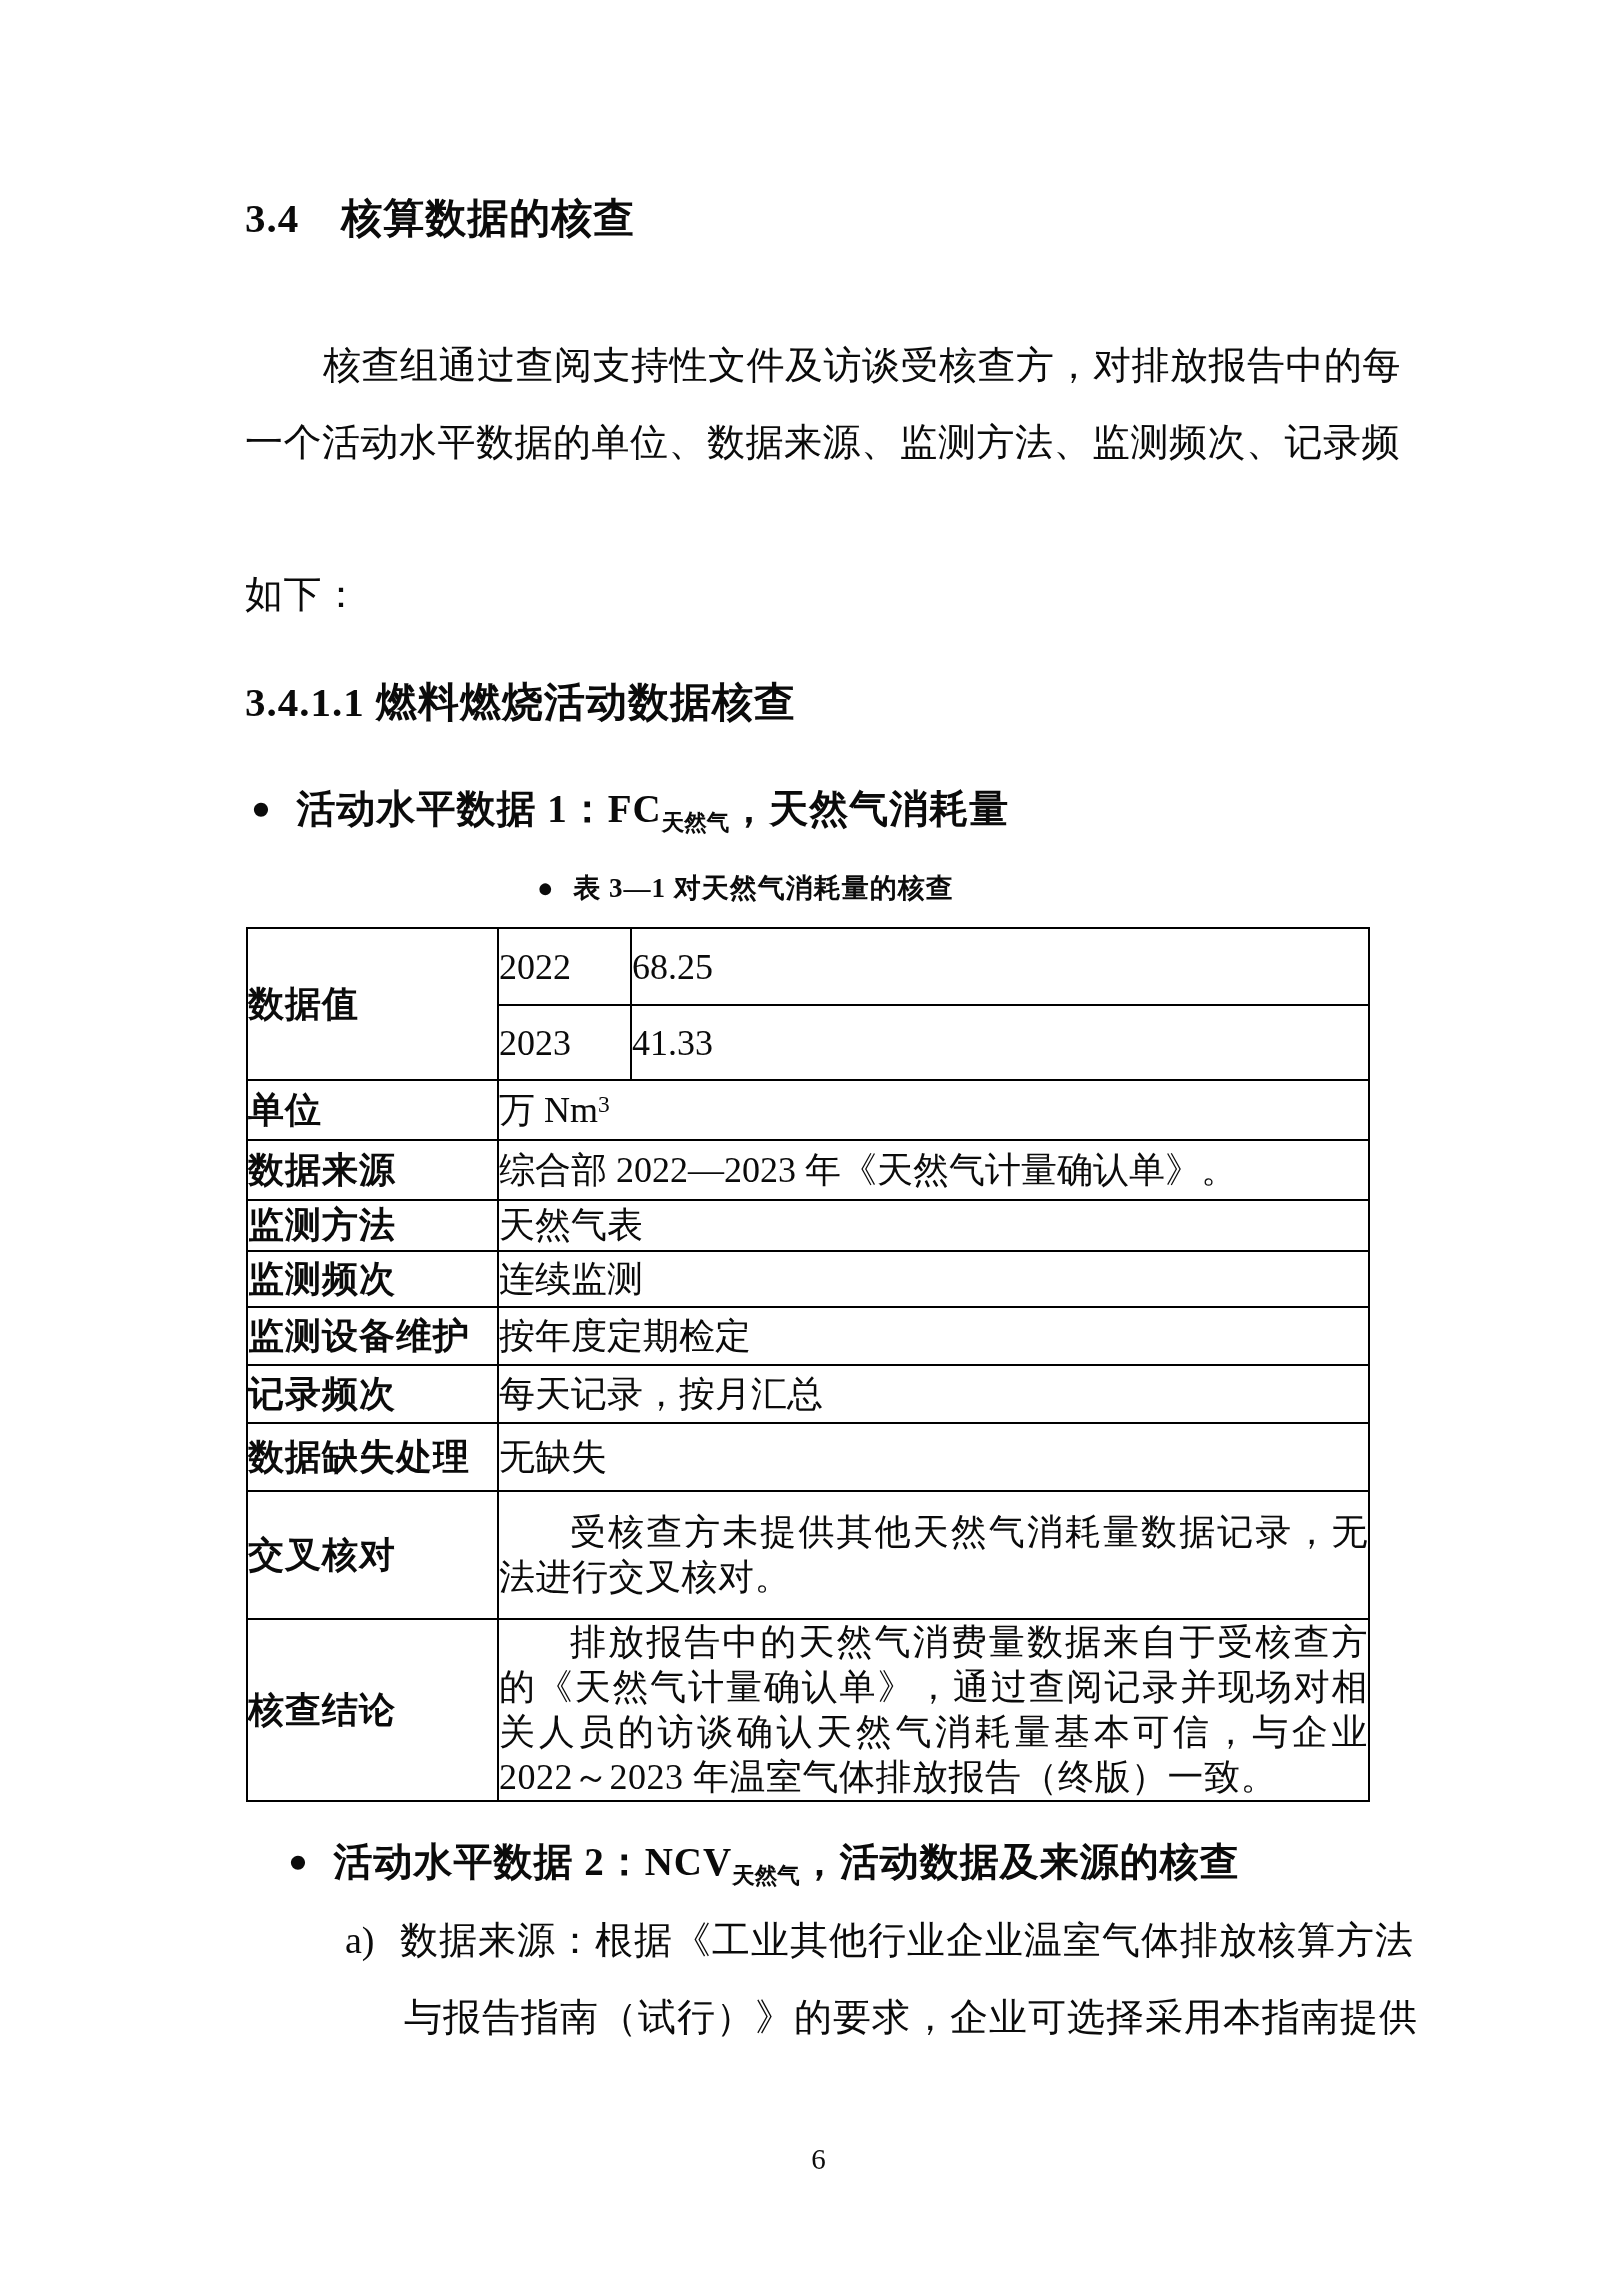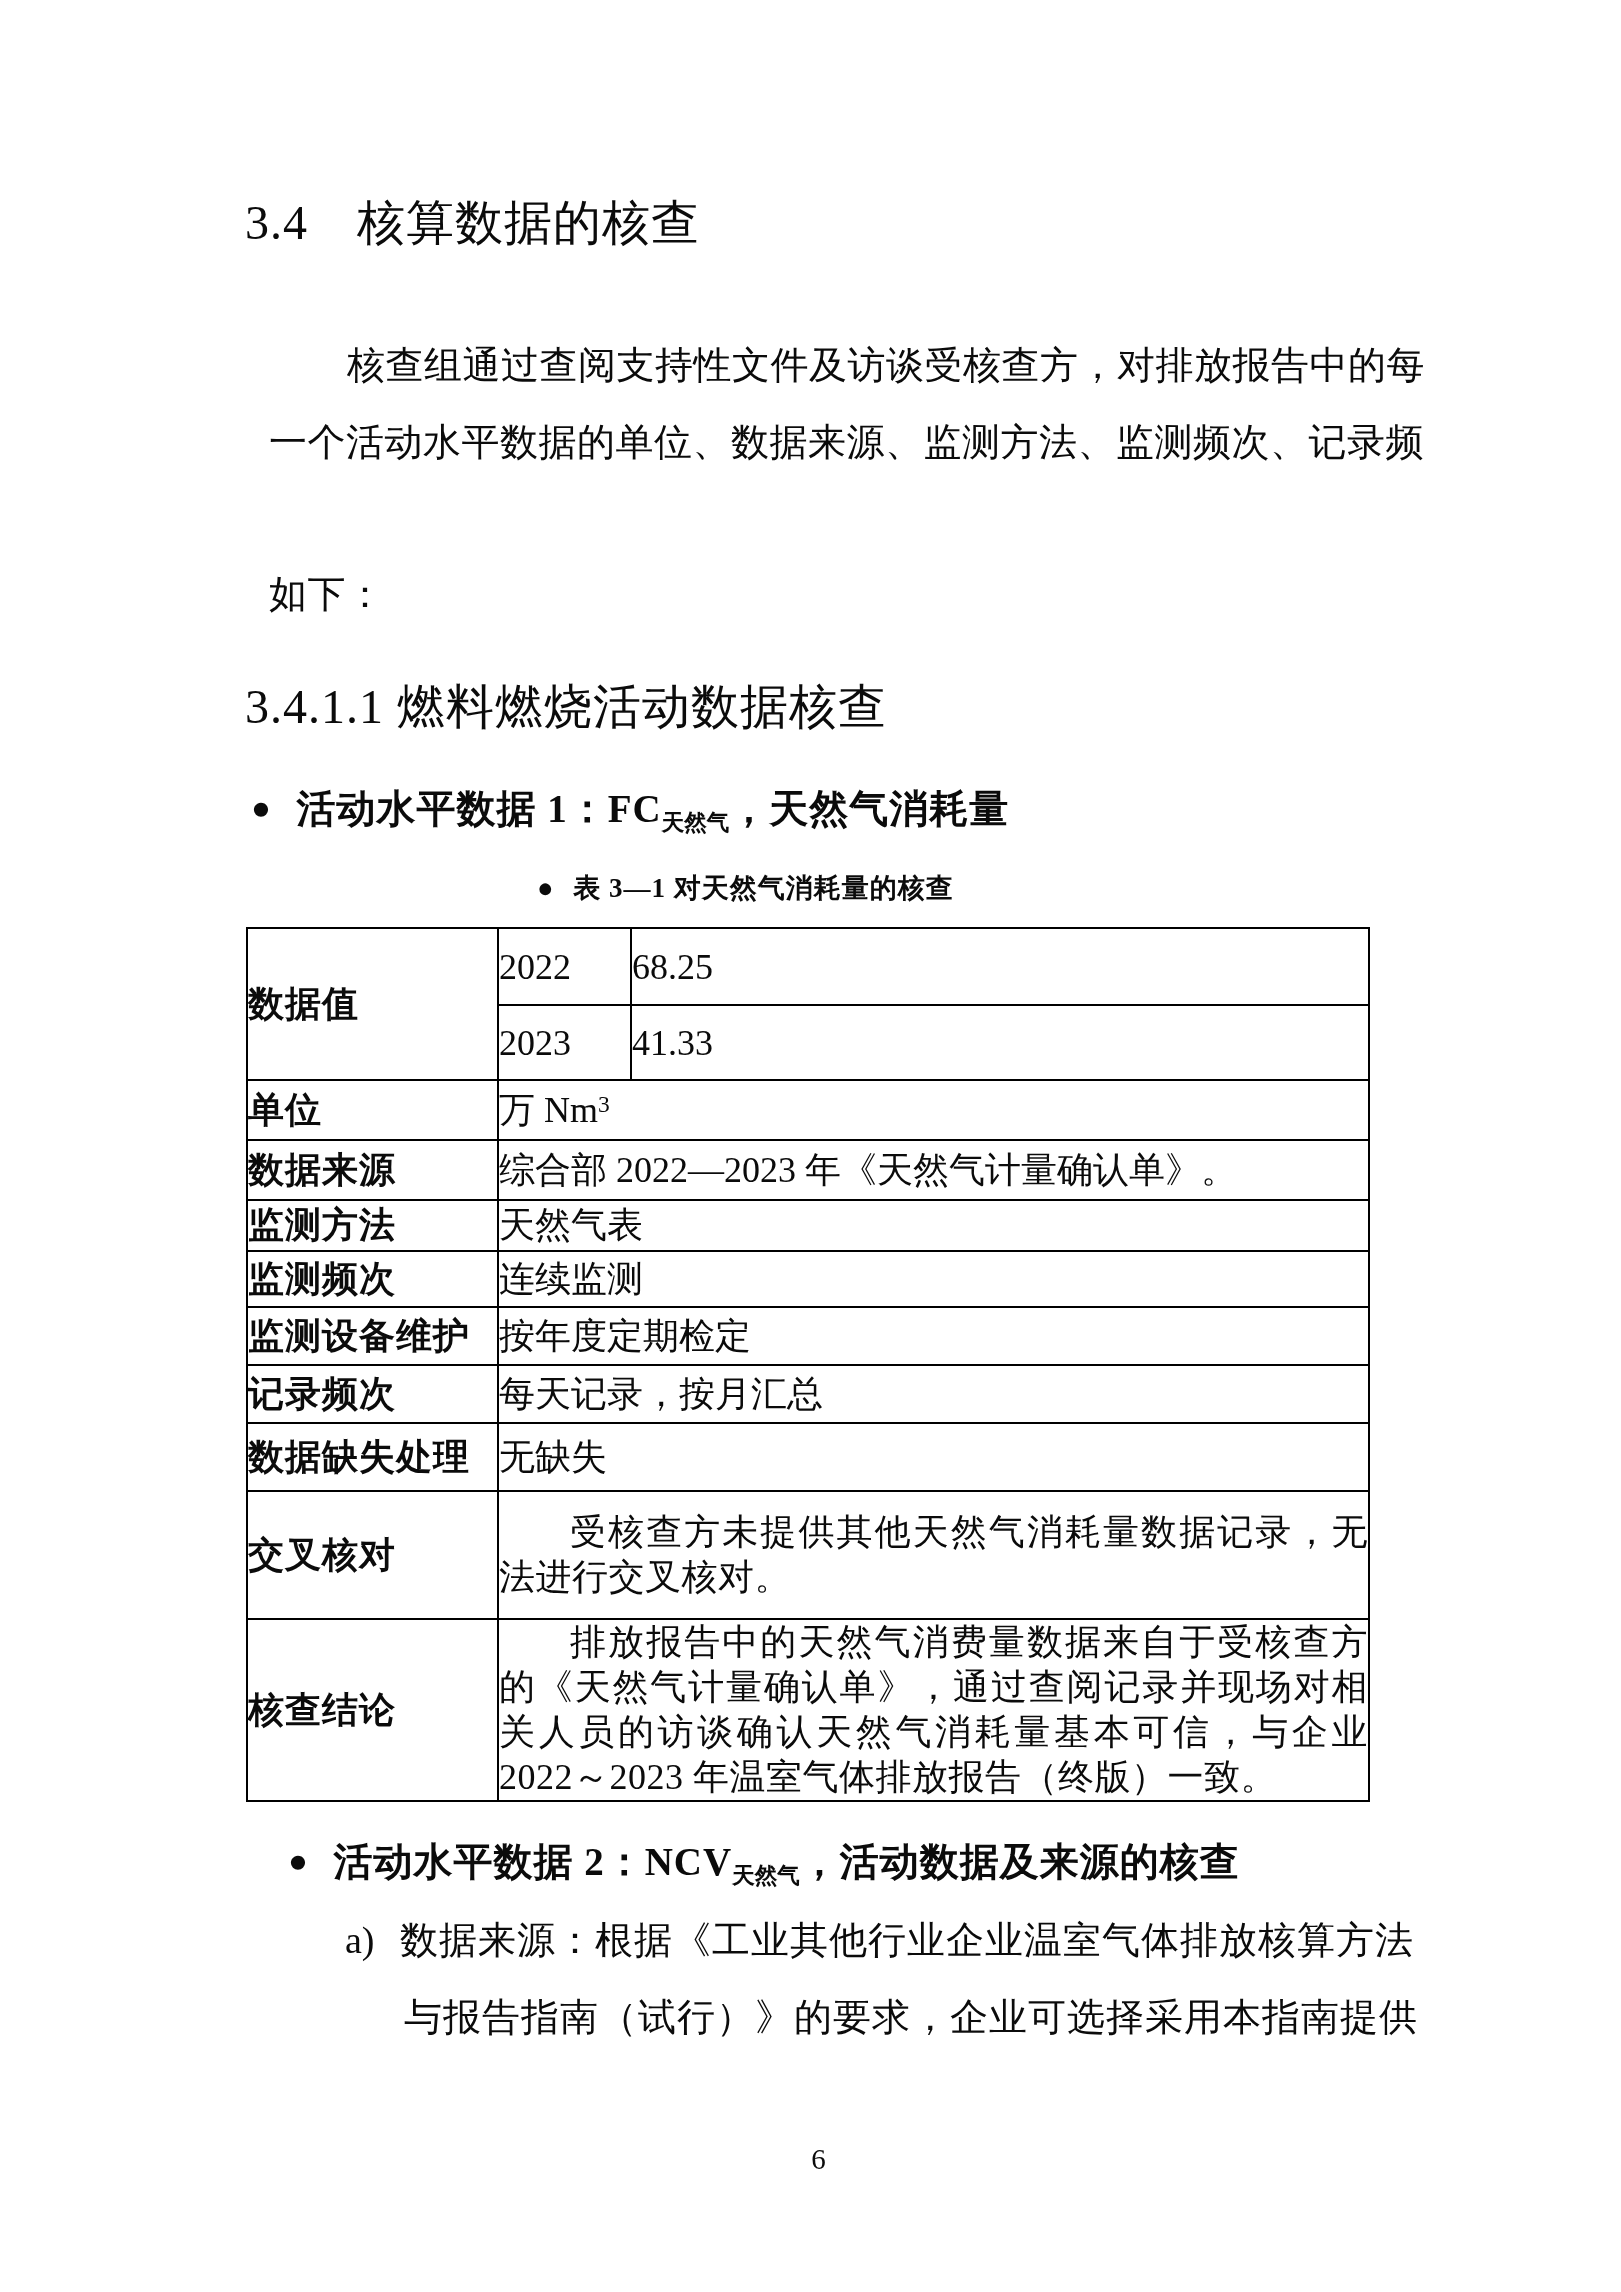--- a/index.html
+++ b/index.html
@@ -5,22 +5,22 @@
   html,body{margin:0;padding:0;background:#9a9a9a;}
   .page{
     position:relative;
     width:1621px;height:2293px;
     background:#ffffff;
     font-family:"Liberation Serif","DejaVu Serif",serif;
     color:#0b0b0b;
     overflow:hidden;
   }
   .abs{position:absolute;white-space:nowrap;}
-  .h{font-weight:normal;font-size:48px;line-height:1.2;letter-spacing:1px;}
-  .body-line{font-size:38px;line-height:1.2;letter-spacing:0.5px;margin-left:24px;}
+  .h{font-weight:bold;font-size:41px;line-height:1.2;letter-spacing:1px;}
+  .body-line{font-size:38px;line-height:1.2;letter-spacing:0.5px;}
   .indent1{text-indent:78px;}
   .bullet-row{display:flex;align-items:flex-start;}
   .dot{
     display:inline-block;
     font-size:33px;line-height:49px;
     margin-right:25.5px;
   }
   .dot.small{font-size:27.4px;margin-right:19.6px;}
   .bold-line{font-weight:bold;font-size:39px;line-height:49px;letter-spacing:1px;}
   .subsc{font-size:22.5px;font-weight:bold;vertical-align:-7.8px;letter-spacing:0;}

